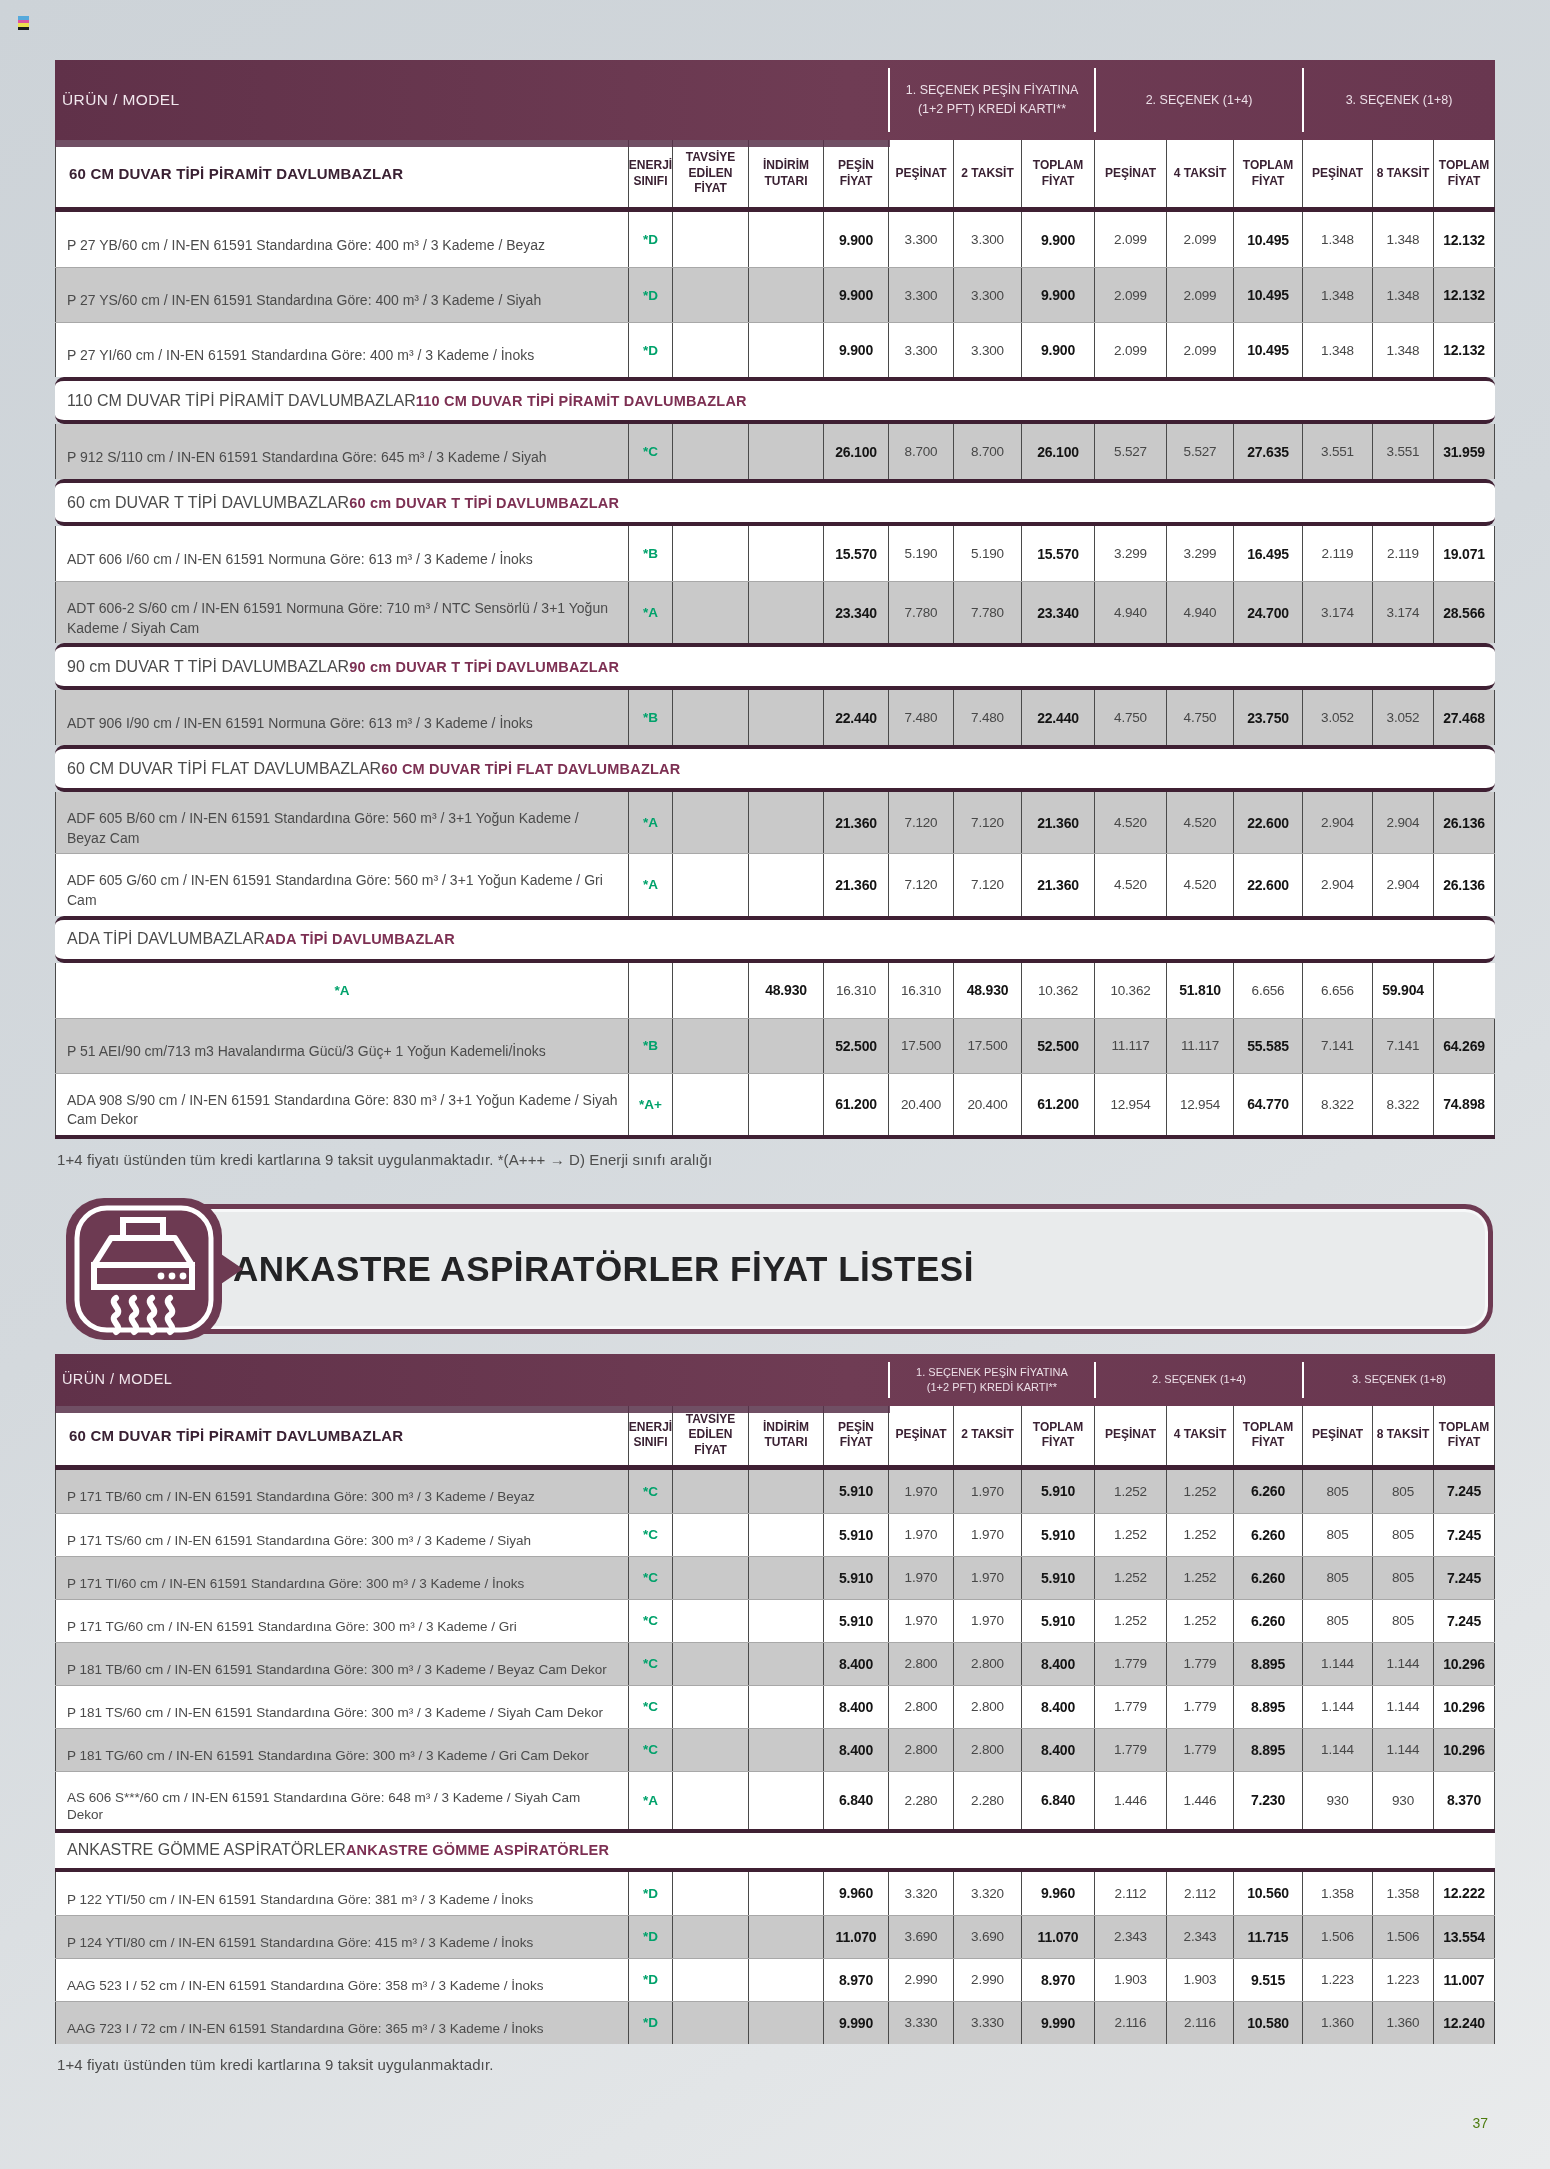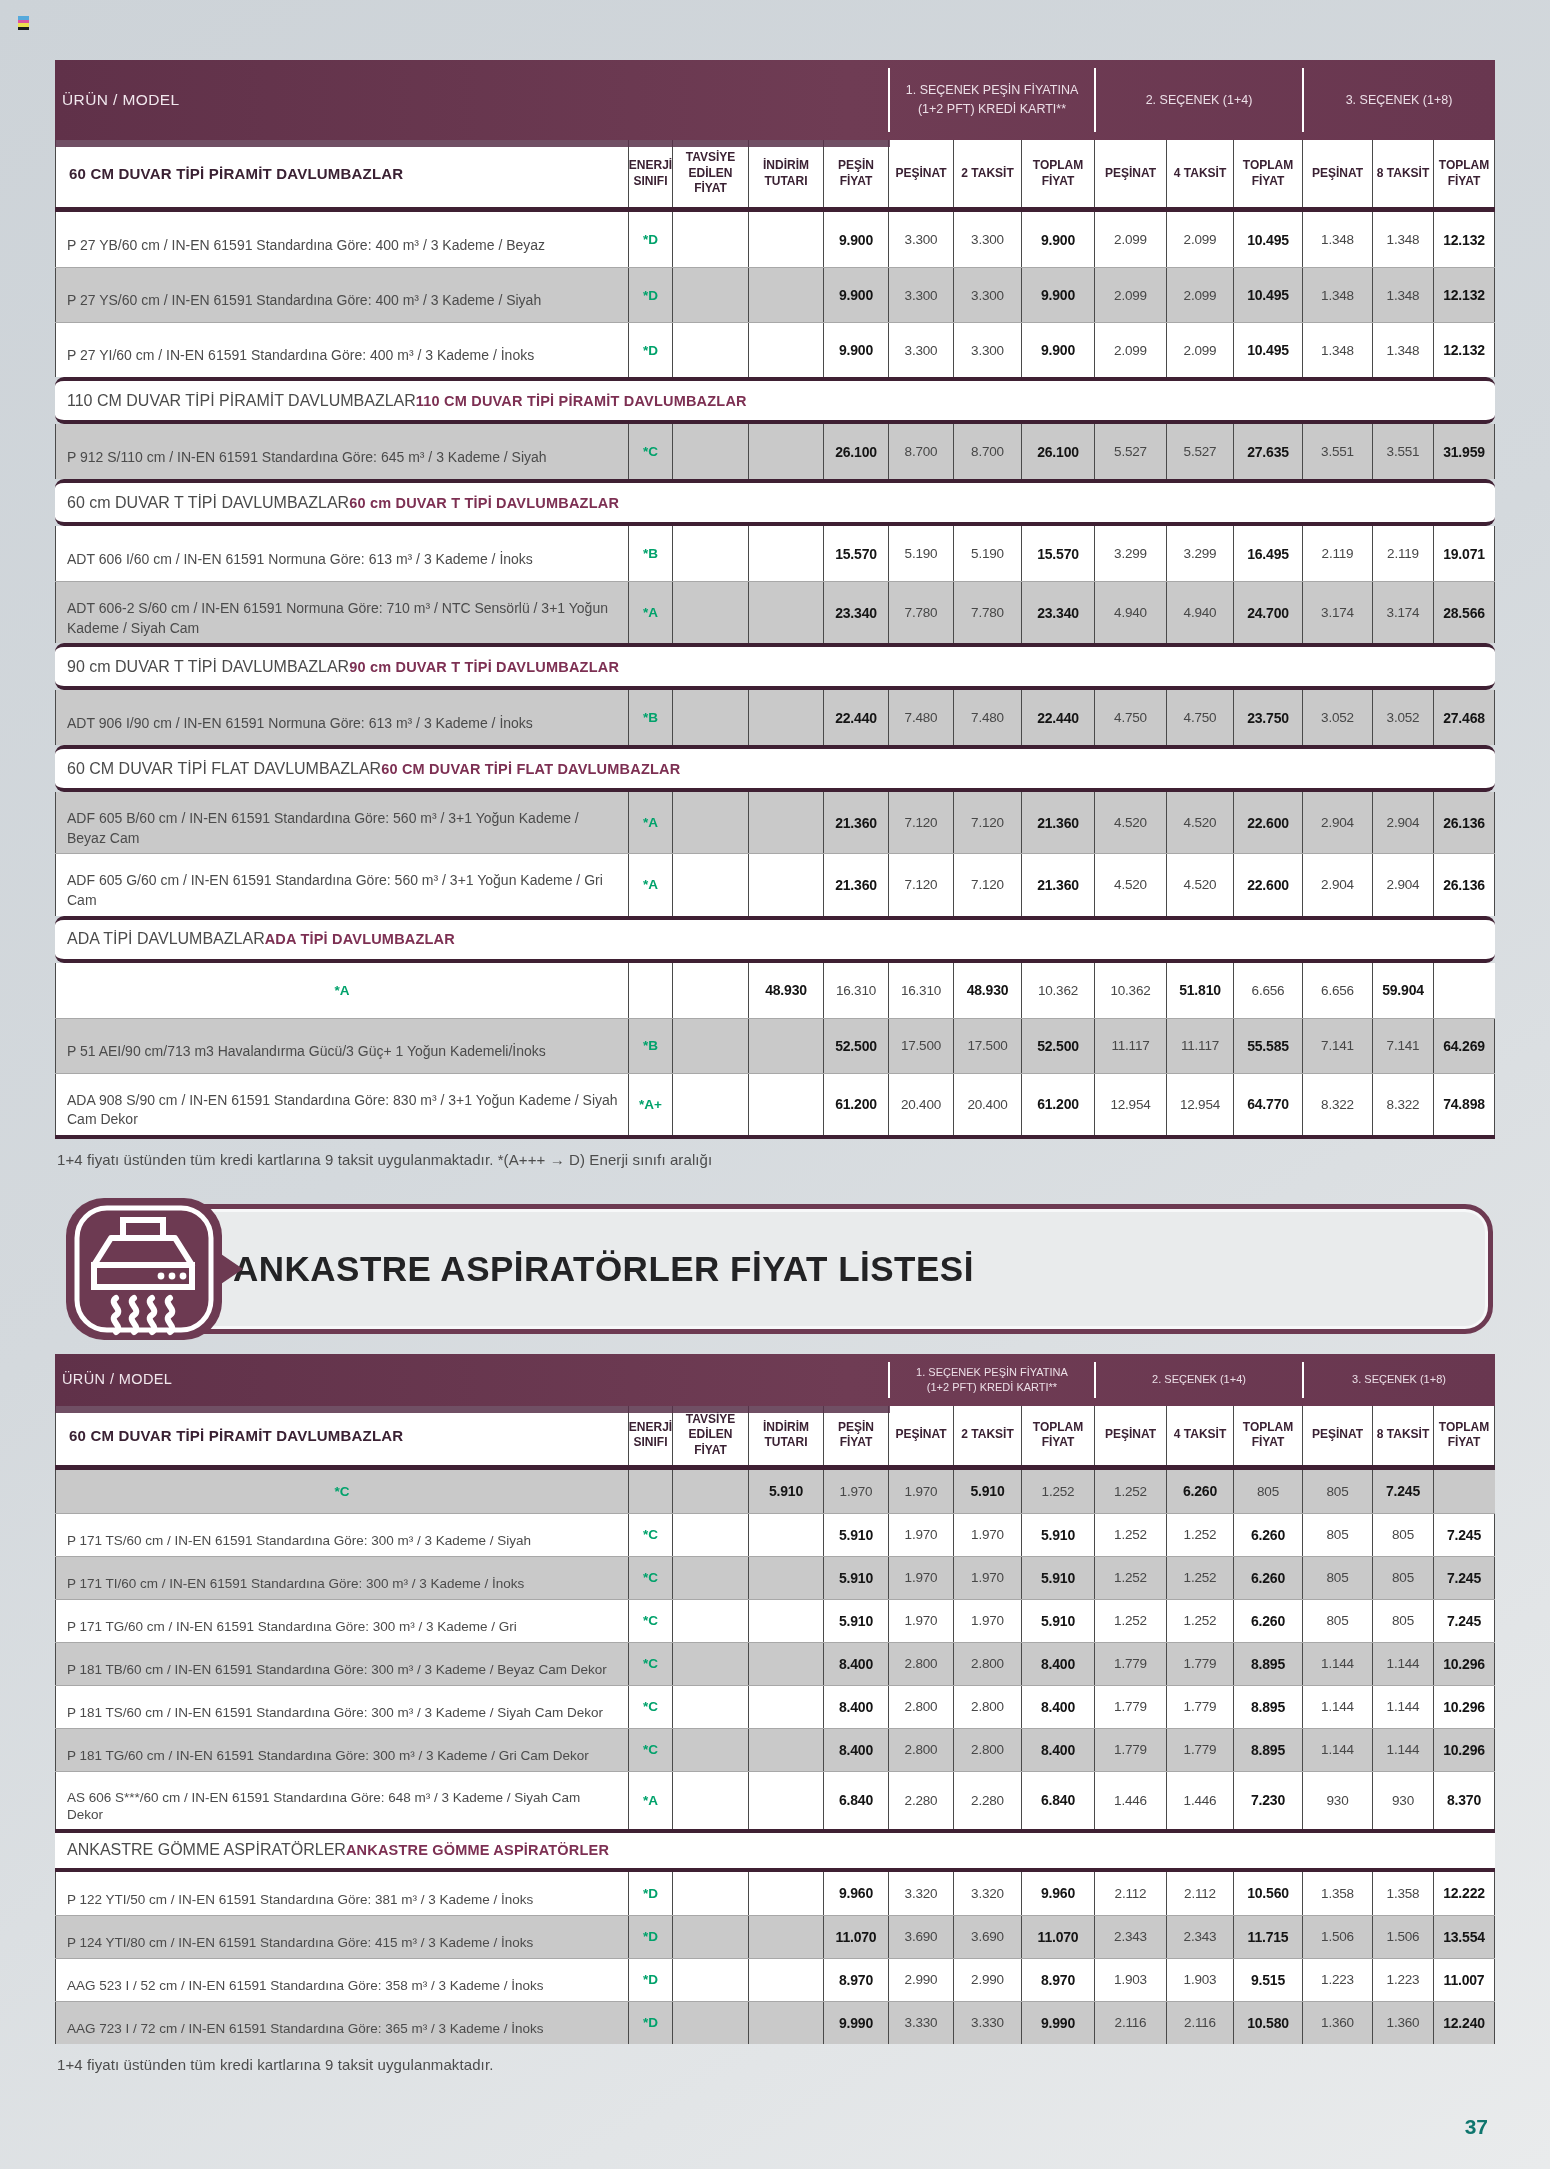--- a/index.html
+++ b/index.html
@@ -60,21 +60,21 @@
 
   .footnote { font-size:15px; color:#4c4c4c; margin:12px 0 0 2px; letter-spacing:.1px; }
 
   
   .banner { position:relative; height:142px; margin:30px 0 14px 0; }
   .banner-box { position:absolute; left:58px; right:2px; top:6px; bottom:6px; background:#e9ebec; border:5px solid #6d3a52; border-radius:28px; box-shadow: inset 0 0 0 3px #f7f8f9; }
   .banner-title { position:absolute; left:178px; top:50%; transform:translateY(-50%); font-size:35px; font-weight:700; color:#232325; letter-spacing:.5px; z-index:2;text-align:center; }
   .banner-icon { position:absolute; left:8px; top:-2px; width:162px; height:146px; z-index:3; }
   .banner-arrow { position:absolute; left:163px; top:50%; transform:translateY(-50%); width:0; height:0; border-top:17px solid transparent; border-bottom:17px solid transparent; border-left:25px solid #6d3a52; z-index:3; }
 
-  .page-num { position:absolute; right:62px; top:2115px; font-size:21px; color:#0f766e;font-weight:bold; }
+  .page-num { position:absolute; right:62px; top:2115px; font-size:14px; color:#4d7c0f; }
 </style>
 </head>
 <body>
 
 <div class="reg-mark">
   <div style="background:#55a9dc"></div>
   <div style="background:#dd539f"></div>
   <div style="background:#eee04e"></div>
   <div style="background:#1c1c1c"></div>
 </div>
@@ -349,20 +349,21 @@
       <div class="ch">PEŞİNAT</div>
       <div class="ch">4 TAKSİT</div>
       <div class="ch">TOPLAM FİYAT</div>
       <div class="ch">PEŞİNAT</div>
       <div class="ch">8 TAKSİT</div>
       <div class="ch">TOPLAM FİYAT</div>
     </div>
     <div class="tbody-wrap">
       <div class="tbody">
           <div class="row g">
+            <div class="c name">P 171 TB/60 cm / IN-EN 61591 Standardına Göre: 300 m³ / 3 Kademe / Beyaz</div>
             <div class="c energy">*C</div>
             <div class="c empty"></div>
             <div class="c empty"></div>
             <div class="c num b">5.910</div>
             <div class="c num">1.970</div>
             <div class="c num">1.970</div>
             <div class="c num b">5.910</div>
             <div class="c num">1.252</div>
             <div class="c num">1.252</div>
             <div class="c num b">6.260</div>

